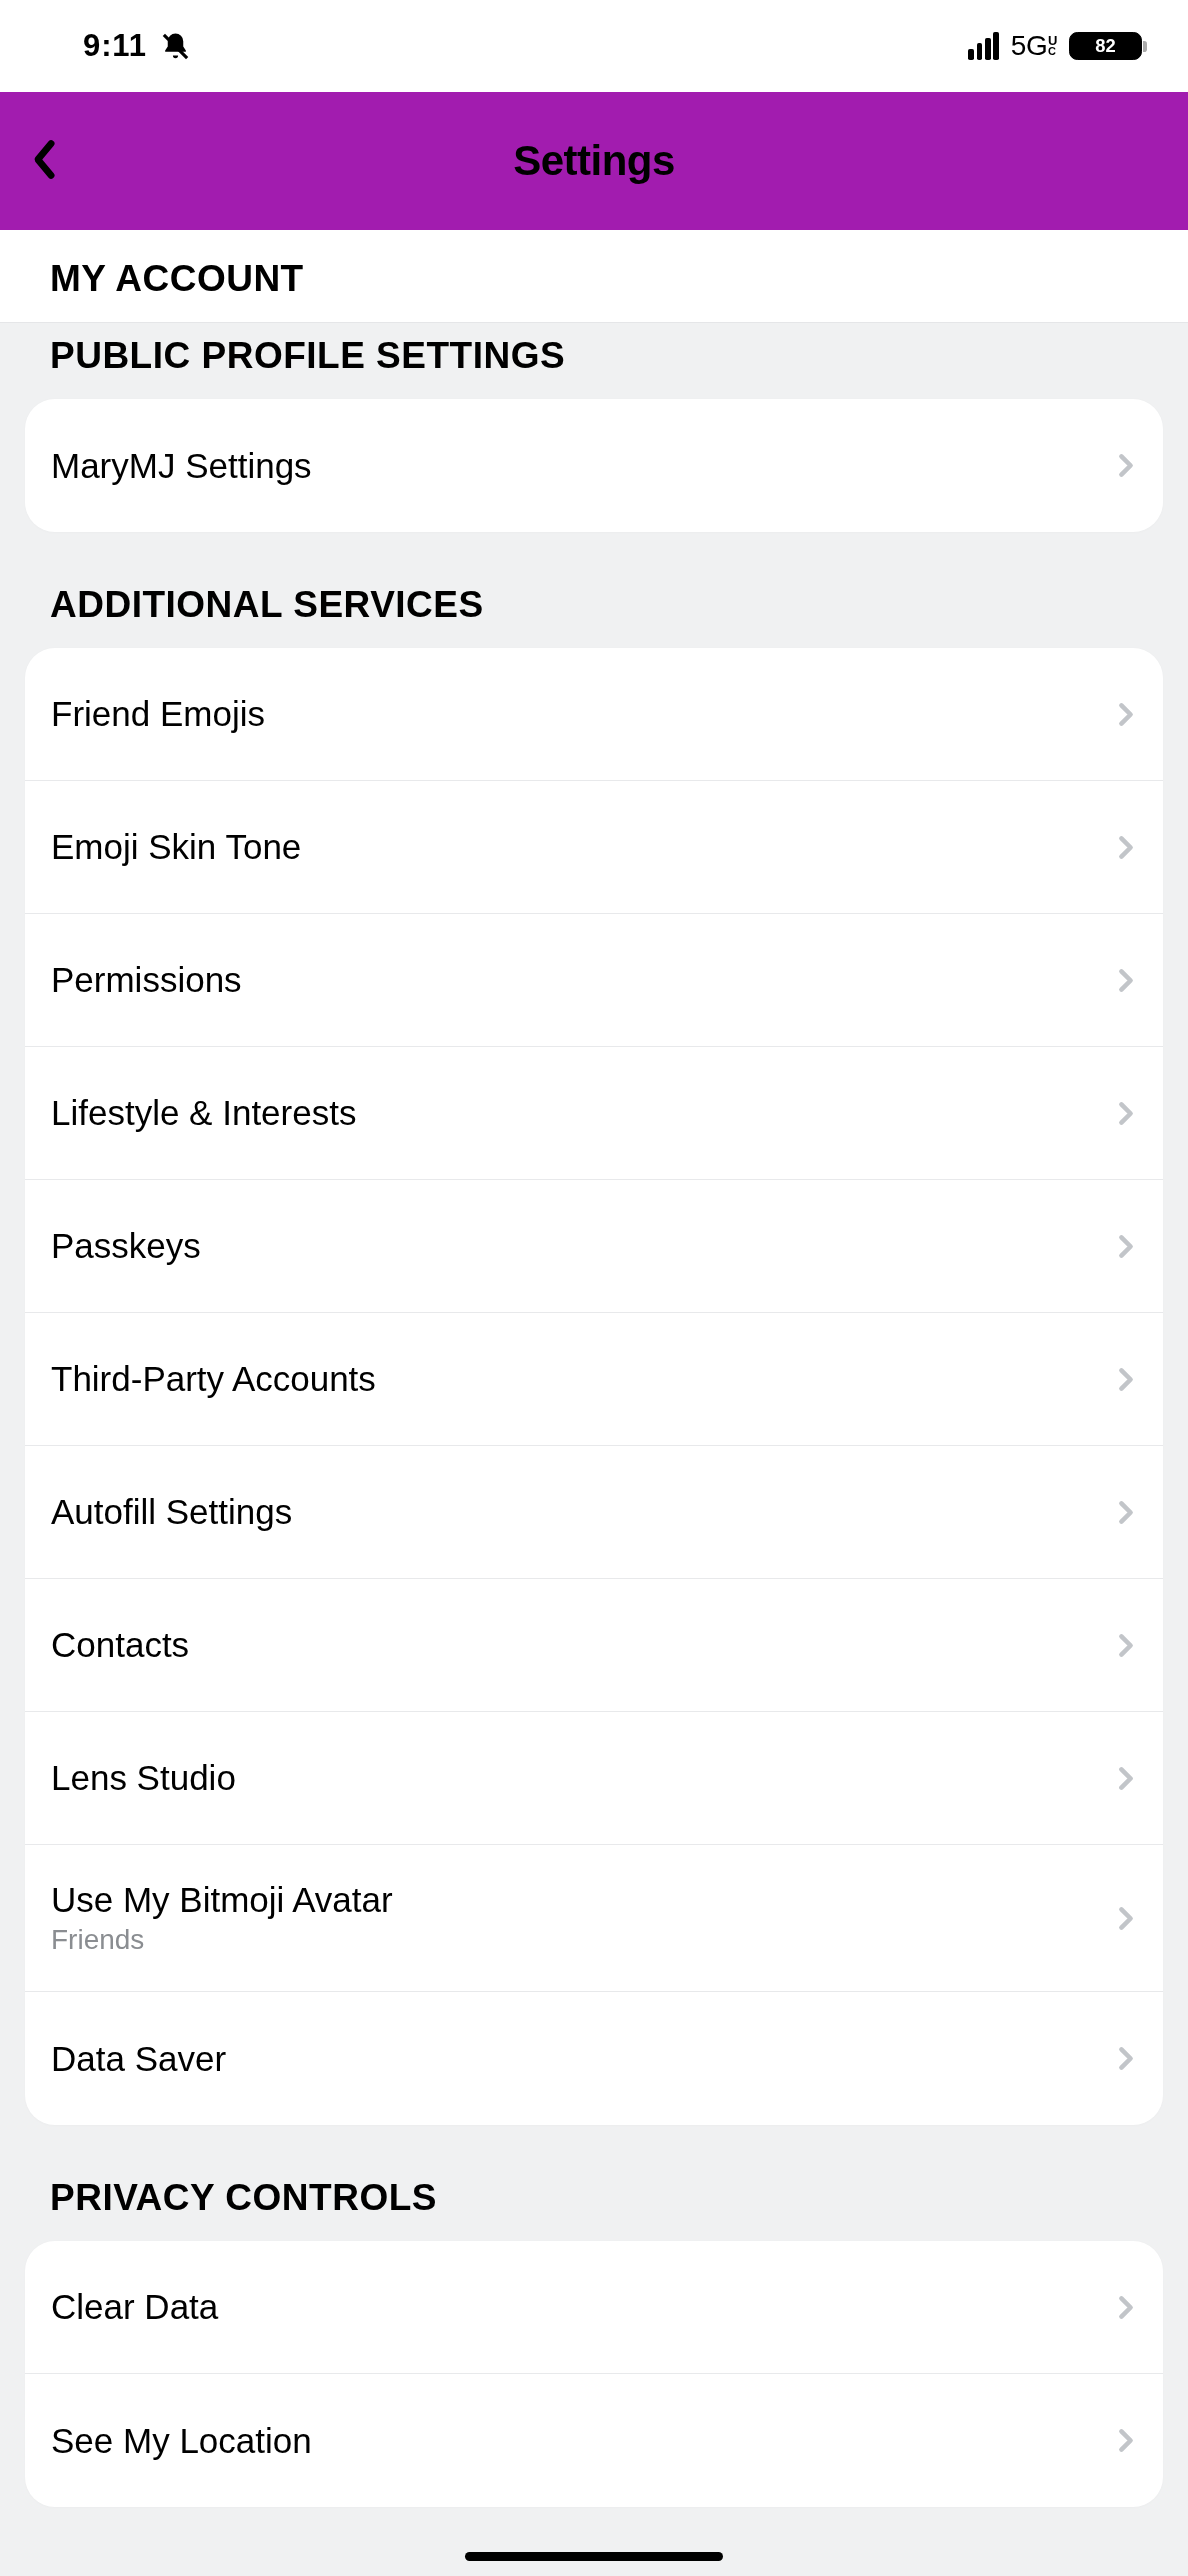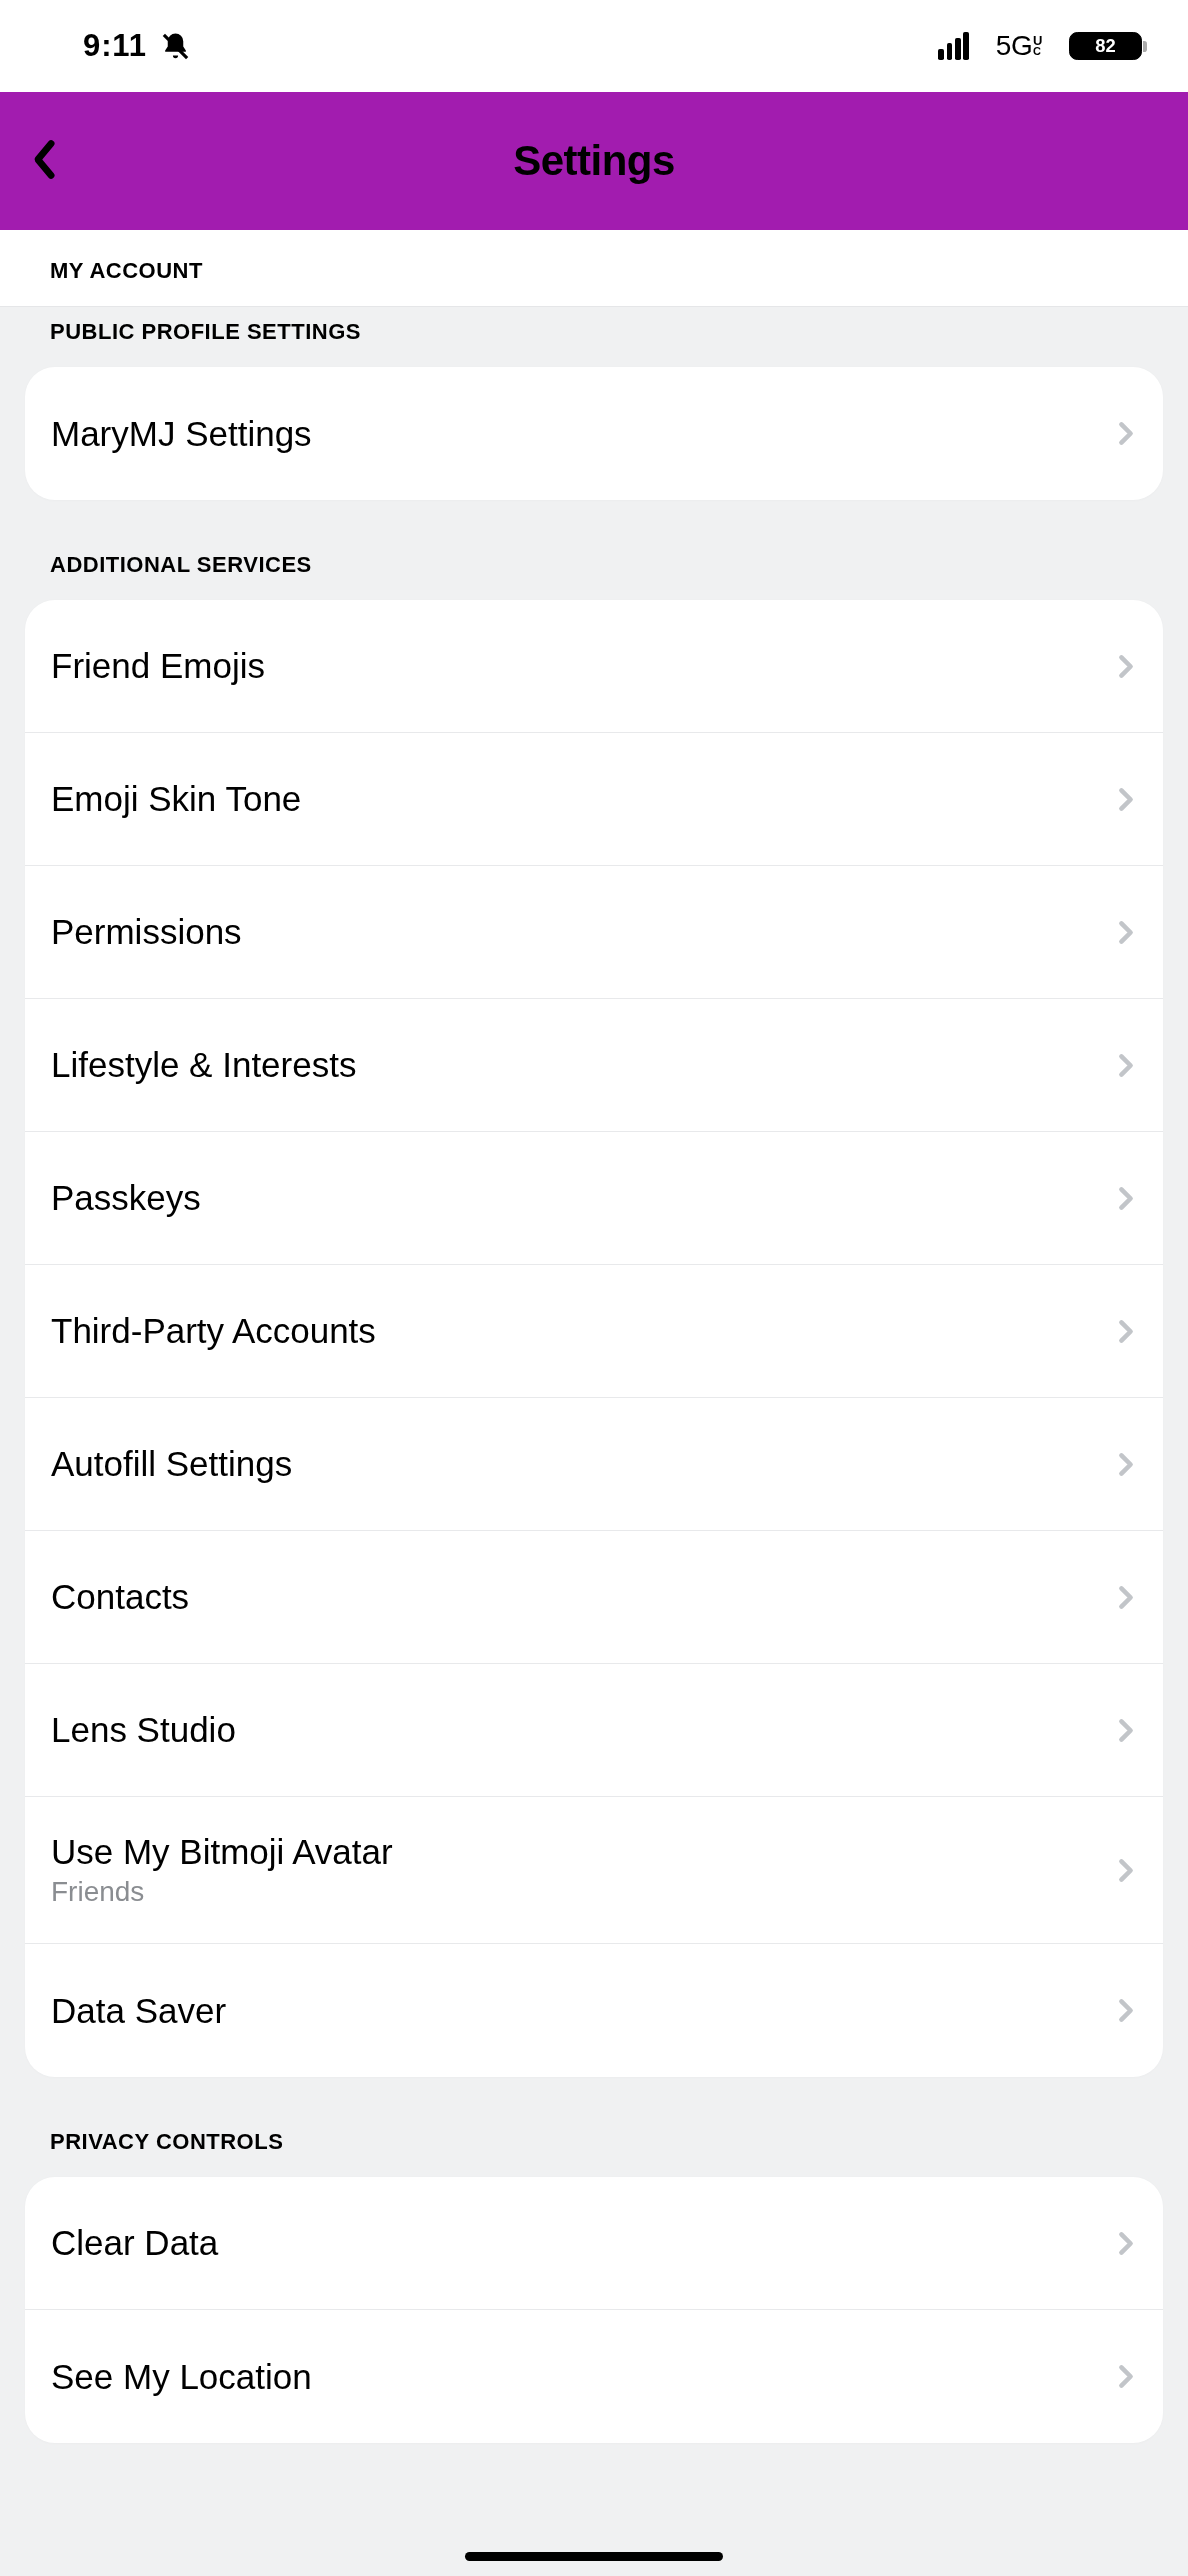--- a/index.html
+++ b/index.html
@@ -25,21 +25,21 @@
     }
     .status-time {
       font-size: 31px;
       font-weight: 600;
       letter-spacing: 0.9px;
     }
     .bell-icon svg { display: block; }
     .status-right {
       display: flex;
       align-items: center;
-      gap: 27px;
+      gap: 12px;
     }
     .signal-bars { display: flex; align-items: flex-end; gap: 2.8px; }
     .bar { width: 5.5px; background: #000; border-radius: 1.8px; }
     .bar1 { height: 11px; }
     .bar2 { height: 16.6px; }
     .bar3 { height: 22px; }
     .bar4 { height: 28px; }
     .network { font-size: 28px; font-weight: 500; display: flex; align-items: center; letter-spacing: -0.5px; }
     .network small { font-size: 13px; font-weight: 600; margin-left: 0.9px; line-height: 0.9; }
     .battery {
@@ -76,21 +76,21 @@
       left: 28px;
       top: 50%;
       transform: translateY(-50%);
     }
     .header-title {
       font-size: 42px;
       font-weight: 700;
       letter-spacing: -0.5px;
     }
     .section-header {
-      font-size: 22px;
+      font-size: 37px;
       font-weight: 800;
       letter-spacing: 0.5px;
       padding: 0 50px 22px;
       color: #000;
     }
     .section-header.first {
       background: #fff;
       padding-top: 28px;
       padding-bottom: 22px;
       border-bottom: 1.8px solid #e5e6e8;

